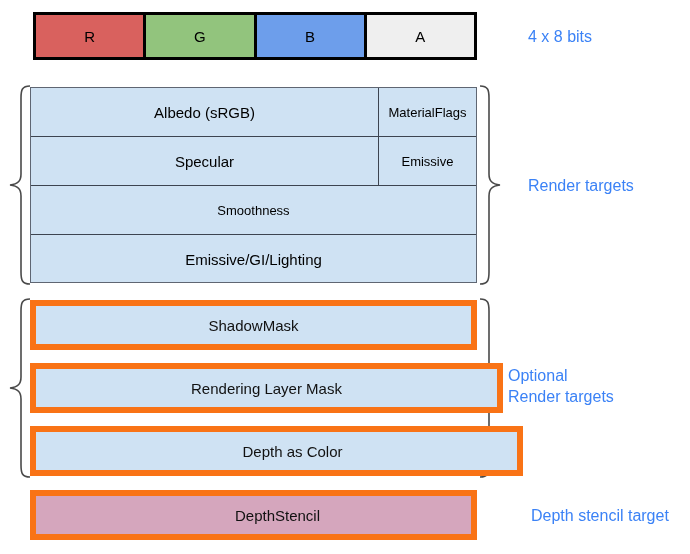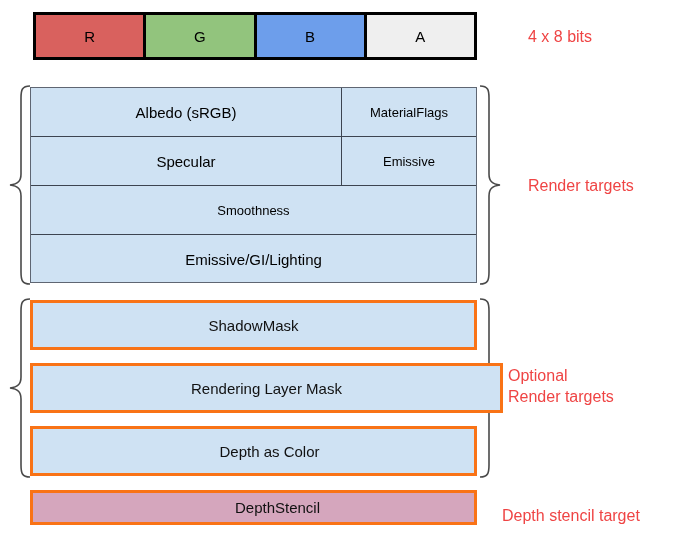--- a/index.html
+++ b/index.html
@@ -41,21 +41,21 @@
     justify-content: center;
     font-size: 15px;
     color: #000000;
   }
   .rgba-cell:last-child { border-right: none; }
 
   
   .gbox {
     position: absolute;
     box-sizing: border-box;
-    border: 3px solid #f97316;
+    border: 6px solid #f97316;
     background: #cfe2f3;
     display: flex;
     align-items: center;
     justify-content: center;
     font-size: 15px;
     color: #111111;
   }
 
   
   .rt-table {
@@ -70,21 +70,21 @@
   }
   .rt-row {
     position: relative;
     height: 49px;
     box-sizing: border-box;
     border-bottom: 1px solid #3d4450;
     display: flex;
   }
   .rt-row:last-child { border-bottom: none; }
   .rt-main {
-    width: 311px;
+    width: 348px;
     box-sizing: border-box;
     border-right: 1px solid #3d4450;
     display: flex;
     align-items: center;
     justify-content: center;
     font-size: 15px;
   }
   .rt-alpha {
     flex: 1 1 auto;
     box-sizing: border-box;
@@ -95,21 +95,21 @@
   }
   .rt-row.full .rt-main {
     width: 100%;
     border-right: none;
   }
 
   
   .side-label {
     position: absolute;
     font-size: 16px;
-    color: #ef4444;
+    color: #3b82f6;
     line-height: 21px;
     white-space: pre-line;
     text-align: left;
   }
 
   
   .brace {
     position: absolute;
     pointer-events: none;
   }
@@ -165,22 +165,22 @@
   </svg>
 
   <svg class="brace" style="left:478px; top:297px;" width="26" height="182" viewBox="0 0 26 182">
     <path d="M2 2 C10 2 11 6 11 14 L11 80 C11 87 14 90 22 91 C14 92 11 95 11 102 L11 168 C11 176 10 180 2 180" fill="none" stroke="#4a4a4a" stroke-width="1.6"></path>
   </svg>
 
   <div class="gbox" style="left:30px; top:300px; width:447px; height:50px;">ShadowMask</div>
 
   <div class="gbox" style="left:30px; top:363px; width:473px; height:50px;">Rendering Layer Mask</div>
 
-  <div class="gbox" style="left:30px; top:426px; width:447px; height:50px;padding-left:32px;">Depth as Color</div>
+  <div class="gbox" style="left:30px; top:426px; width:493px; height:50px;padding-left:32px;">Depth as Color</div>
 
   <div class="side-label" style="left:508px; top:365px;">Optional
 Render targets</div>
 
-  <div class="gbox" style="left:30px; top:490px; width:447px; height:35px; background:#d5a6bd;padding-left:48px;">DepthStencil</div>
+  <div class="gbox" style="left:30px; top:490px; width:447px; height:50px; background:#d5a6bd;padding-left:48px;">DepthStencil</div>
 
-  <div class="side-label" style="left:502px; top:505px;">Depth stencil target</div>
+  <div class="side-label" style="left:531px; top:505px;">Depth stencil target</div>
 
 </div>
 
 </body></html>

